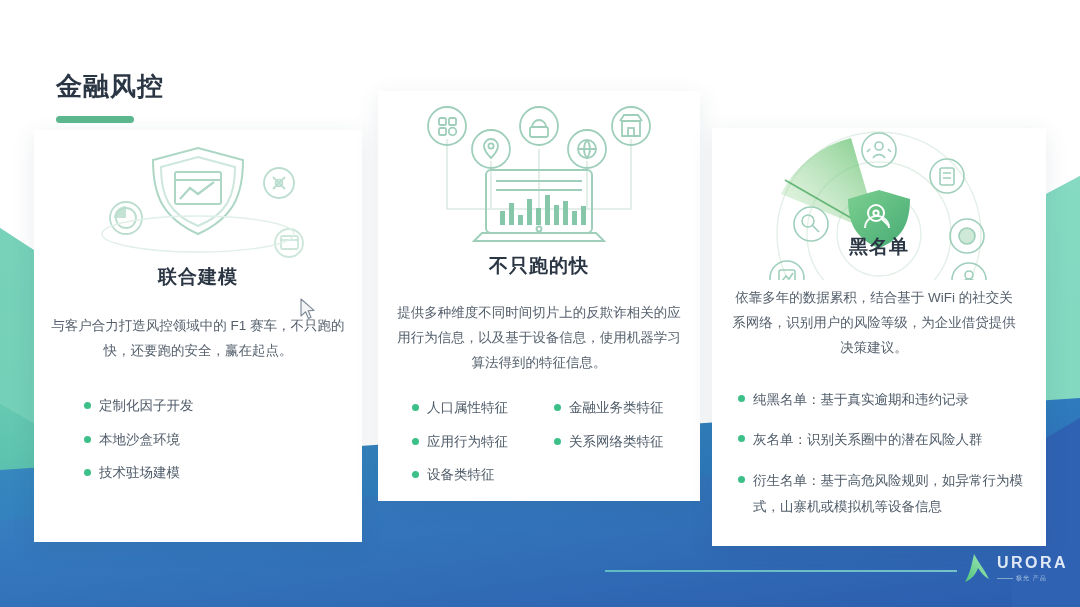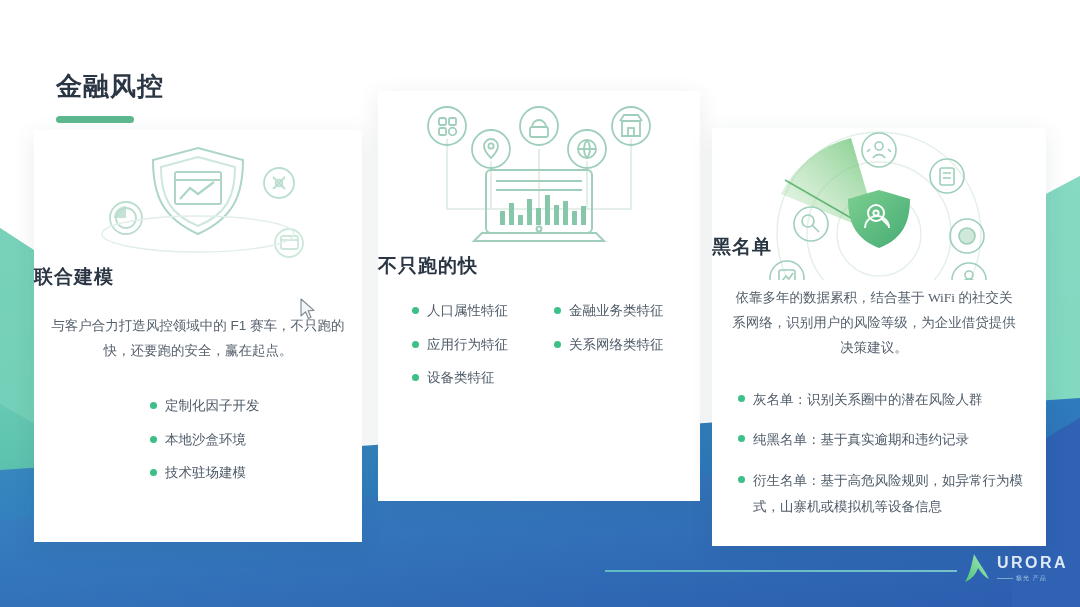--- a/index.html
+++ b/index.html
@@ -33,49 +33,49 @@
   #card-2 { left:378px; top:91px;  width:322px; height:410px; }
   #card-3 { left:712px; top:128px; width:334px; height:418px; }
 
   .card-art { position:relative; width:100%; }
   #card-1 .card-art { height:128px; }
   #card-2 .card-art { height:160px; }
   #card-3 .card-art { height:152px; }
   .card-art svg { position:absolute; left:50%; top:0; transform:translateX(-50%); }
 
   .card-title {
-    text-align:left; font-size:19px; font-weight:bold;
+    text-align:center; font-size:19px; font-weight:bold;
     color:#2b3644; letter-spacing:1px;
   }
   #card-1 .card-title { margin-top:6px; }
   #card-2 .card-title { margin-top:2px; }
   #card-3 .card-title { margin-top:-46px; position:relative; z-index:3; }
 
   .card-desc {
     font-size:13.5px; color:#55606c; line-height:1.85;
     text-align:center; margin:0 16px;
   }
   #card-1 .card-desc { margin-top:24px; }
   #card-2 .card-desc { margin-top:22px; margin-left:13px; margin-right:13px; }
-  #card-3 .card-desc { margin-top:26px; margin-left:18px; margin-right:28px;font-family:Liberation Serif, serif; }
+  #card-3 .card-desc { margin-top:26px; margin-left:18px; margin-right:28px; }
 
   
   .bullets { margin-top:22px; }
   .bullet {
     display:flex; align-items:flex-start;
     font-size:13.5px; color:#4e5b68; line-height:1.75;
     margin-bottom:10px;
   }
   .dot {
     flex:0 0 auto; width:7px; height:7px; border-radius:50%;
     background:#3dbf88; margin-top:8px; margin-right:8px;
   }
   .bullet-text { flex:1; }
 
-  #card-1 .bullets { padding-left:116px; padding-right:18px; margin-top:30px; }
+  #card-1 .bullets { padding-left:50px; padding-right:18px; margin-top:30px; }
   #card-2 .bullets {
     display:grid; grid-template-columns:1fr 1fr;
     column-gap:6px; padding-left:34px; padding-right:10px; margin-top:20px;
   }
   #card-3 .bullets { padding-left:26px; padding-right:14px; margin-top:26px; }
   #card-3 .bullet { margin-bottom:14px; }
   #card-3 .bullet-text { line-height:1.95; }
 
   
   .footer-rule {
@@ -246,20 +246,21 @@
         <rect x="158" y="120" width="5" height="14"></rect>
         <rect x="167" y="115" width="5" height="19"></rect>
       </g>
       <g fill="none" stroke="#9fcfbb" stroke-width="2">
         <path d="M60,150 L190,150 L182,142 L68,142 Z"></path>
         <circle cx="125" cy="138" r="2.4"></circle>
       </g>
     </svg>
   </div>
   <div class="card-title">不只跑的快</div>
+  <div class="card-desc">提供多种维度不同时间切片上的反欺诈相关的应用行为信息，以及基于设备信息，使用机器学习算法得到的特征信息。</div>
   <div class="bullets">
     <div class="bullet">
       <span class="dot"></span>
       <span class="bullet-text">人口属性特征</span>
     </div>
     <div class="bullet">
       <span class="dot"></span>
       <span class="bullet-text">金融业务类特征</span>
     </div>
     <div class="bullet">
@@ -336,25 +337,25 @@
           <path d="M126,100 a12,12 0 0 1 24,0" opacity=".9"></path>
         </g>
       </g>
     </svg>
   </div>
   <div class="card-title">黑名单</div>
   <div class="card-desc">依靠多年的数据累积，结合基于 WiFi 的社交关系网络，识别用户的风险等级，为企业借贷提供决策建议。</div>
   <div class="bullets">
     <div class="bullet">
       <span class="dot"></span>
+      <span class="bullet-text">纯黑名单：基于真实逾期和违约记录</span>
+    </div>
+    <div class="bullet">
+      <span class="dot"></span>
       <span class="bullet-text">灰名单：识别关系圈中的潜在风险人群</span>
-    </div>
-    <div class="bullet">
-      <span class="dot"></span>
-      <span class="bullet-text">纯黑名单：基于真实逾期和违约记录</span>
     </div>
     <div class="bullet">
       <span class="dot"></span>
       <span class="bullet-text">衍生名单：基于高危风险规则，如异常行为模式，山寨机或模拟机等设备信息</span>
     </div>
   </div>
 </div>
 
 <div class="footer-rule"></div>
 

